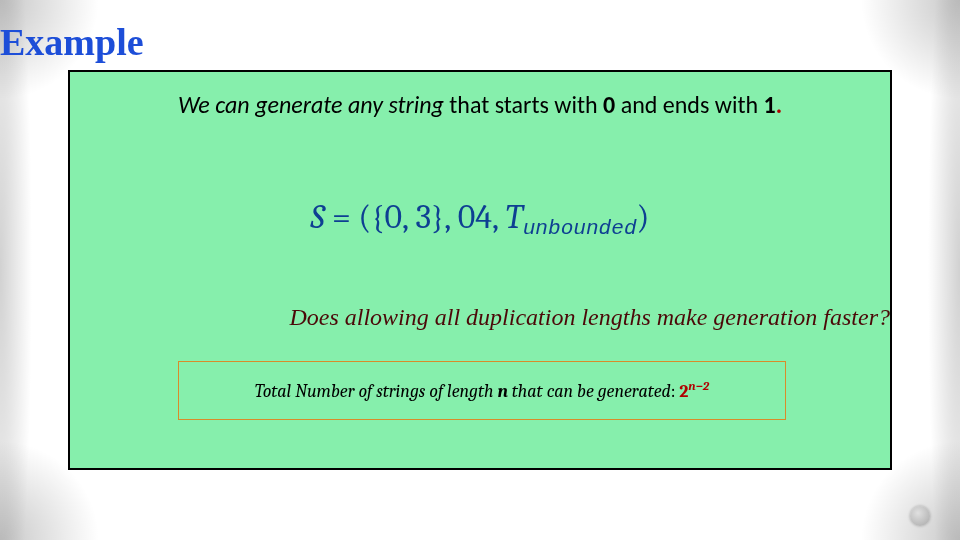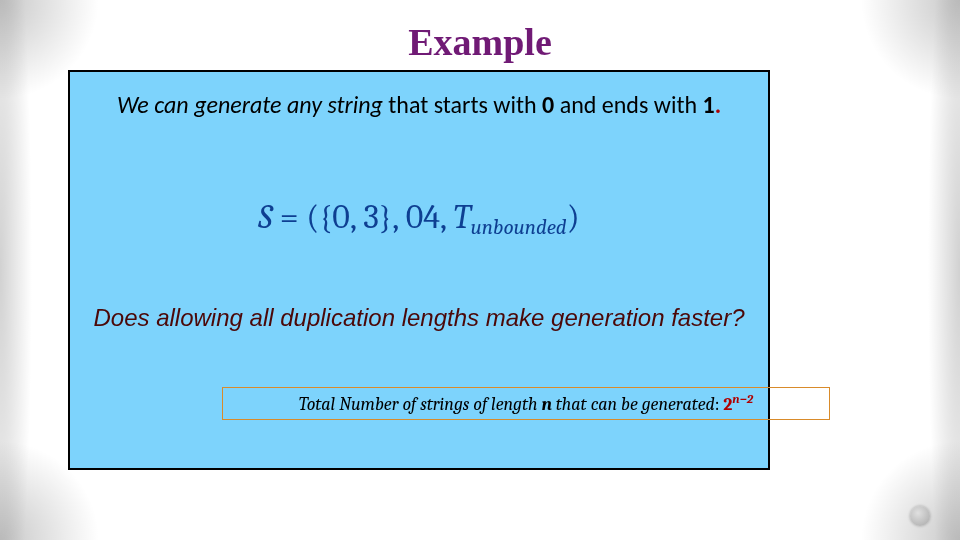--- a/index.html
+++ b/index.html
@@ -33,35 +33,34 @@
   .corner.tl { left: 0; top: 0; background: radial-gradient(circle at 0 0, rgba(0,0,0,0.22), rgba(0,0,0,0) 70%); }
   .corner.tr { right: 0; top: 0; background: radial-gradient(circle at 100% 0, rgba(0,0,0,0.22), rgba(0,0,0,0) 70%); }
   .corner.bl { left: 0; bottom: 0; background: radial-gradient(circle at 0 100%, rgba(0,0,0,0.22), rgba(0,0,0,0) 70%); }
   .corner.br { right: 0; bottom: 0; background: radial-gradient(circle at 100% 100%, rgba(0,0,0,0.22), rgba(0,0,0,0) 70%); }
 
   .title {
     position: absolute;
     top: 20px;
     left: 0;
     right: 0;
-    text-align: center;
     font-family: "Book Antiqua", Palatino, Georgia, serif;
     font-weight: bold;
     font-size: 38px;
-    color: #701a75;
+    color: #1d4ed8;
   }
 
   .content-box {
     position: absolute;
     left: 68px;
     top: 70px;
-    width: 702px;
+    width: 824px;
     height: 400px;
     border: 2px solid #000;
-    background: #7dd3fc;
+    background: #86efac;
     box-sizing: border-box;
   }
 
   .line1 {
     position: absolute;
     top: 18px;
     left: 0;
     right: 0;
     text-align: center;
     font-family: Calibri, Arial, sans-serif;
@@ -81,48 +80,48 @@
     font-family: Cambria, "Cambria Math", Georgia, serif;
     font-size: 34px;
     font-style: italic;
     color: #0E3F92;
   }
   .formula .upright { font-style: normal; }
   .formula sub {
     font-size: 0.62em;
     vertical-align: -0.3em;
     font-style: italic;
+    font-family: Liberation Mono, monospace;
   }
 
   .question {
     position: absolute;
     top: 232px;
     left: 0;
     right: 0;
-    text-align: center;
-    font-family: Liberation Sans, sans-serif;
+    text-align: right;
+    font-family: Liberation Serif, serif;
     font-style: italic;
     font-size: 24px;
     color: #4B0808;
   }
 
   .total-box {
     position: absolute;
     left: 108px;
     bottom: 48px;
     width: 608px;
     border: 1.5px solid #D98B2A;
-    padding: 4px 10px;
+    padding: 17px 10px;
     box-sizing: border-box;
     font-family: Cambria, Georgia, serif;
     font-size: 18px;
     color: #000;
     text-align: center;
     white-space: nowrap;
-    margin-left: 44px;
   }
   .total-box .lead-italic { font-style: italic; }
   .total-box .bold { font-weight: bold; font-style: italic; }
   .total-box .colon { font-style: normal; }
   .total-box .result {
     color: #B00000;
     font-weight: bold;
     font-style: normal;
     font-family: Cambria, Georgia, serif;
   }

